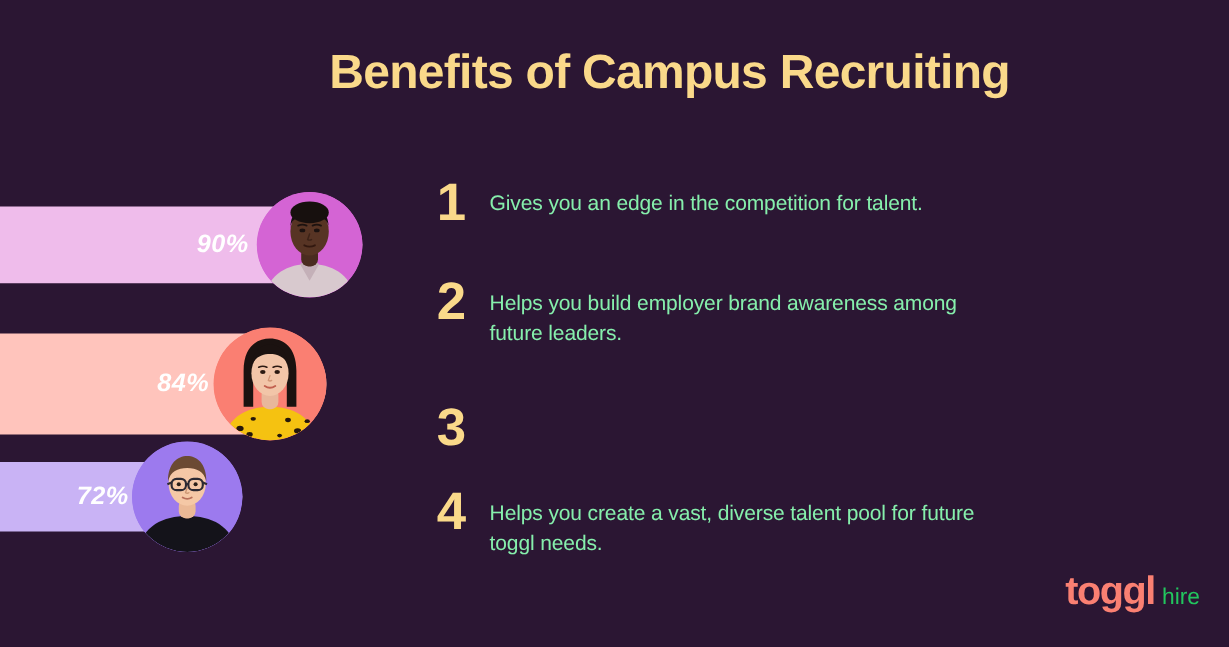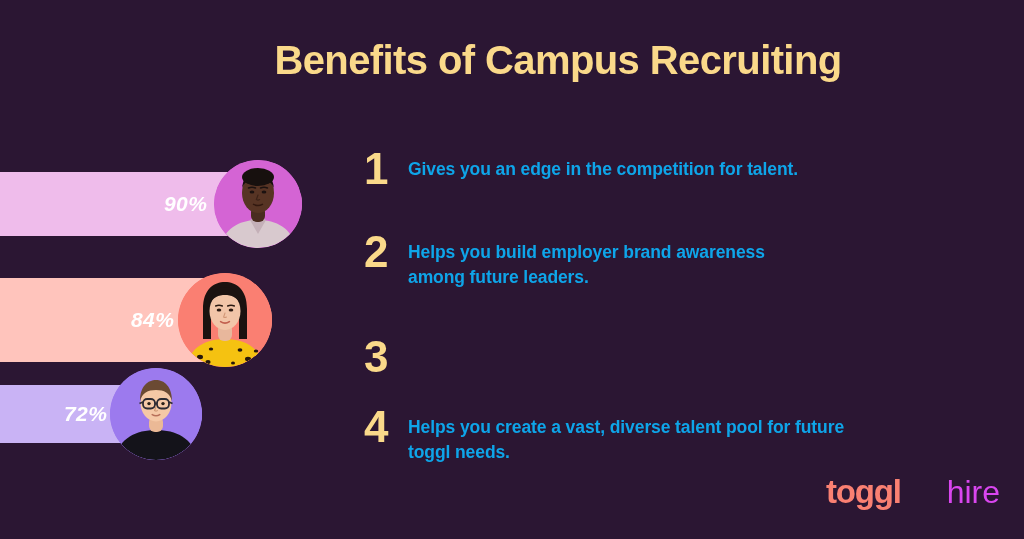--- a/index.html
+++ b/index.html
@@ -93,23 +93,23 @@
     color: #FAD98A;
     font-size: 44px;
     font-weight: bold;
     line-height: 0.95;
     width: 44px;
     flex: 0 0 44px;
     text-align: left;
     letter-spacing: -1px;
   }
   .benefit-text {
-    color: #0ea5e9;
+    color: #86efac;
     font-size: 17.5px;
-    font-weight: bold;
+    font-weight: normal;
     line-height: 1.42;
     letter-spacing: -0.1px;
     padding-top: 9px;
     max-width: 470px;
   }
 
   
   #brand-logo {
     position: absolute;
     right: 24px;
@@ -118,25 +118,24 @@
     align-items: baseline;
     gap: 6px;
   }
   #logo-toggl {
     color: #FA8072;
     font-size: 33px;
     font-weight: bold;
     letter-spacing: -1.2px;
   }
   #logo-hire {
-    color: #d946ef;
-    font-size: 32px;
+    color: #22c55e;
+    font-size: 19px;
     font-weight: normal;
     letter-spacing: 0px;
-    margin-left: 40px;
   }
 </style>
 </head>
 <body>
 
 <div id="infographic">
 
   <div id="page-title">Benefits of Campus Recruiting</div>
 
   <div id="bar-chart">

